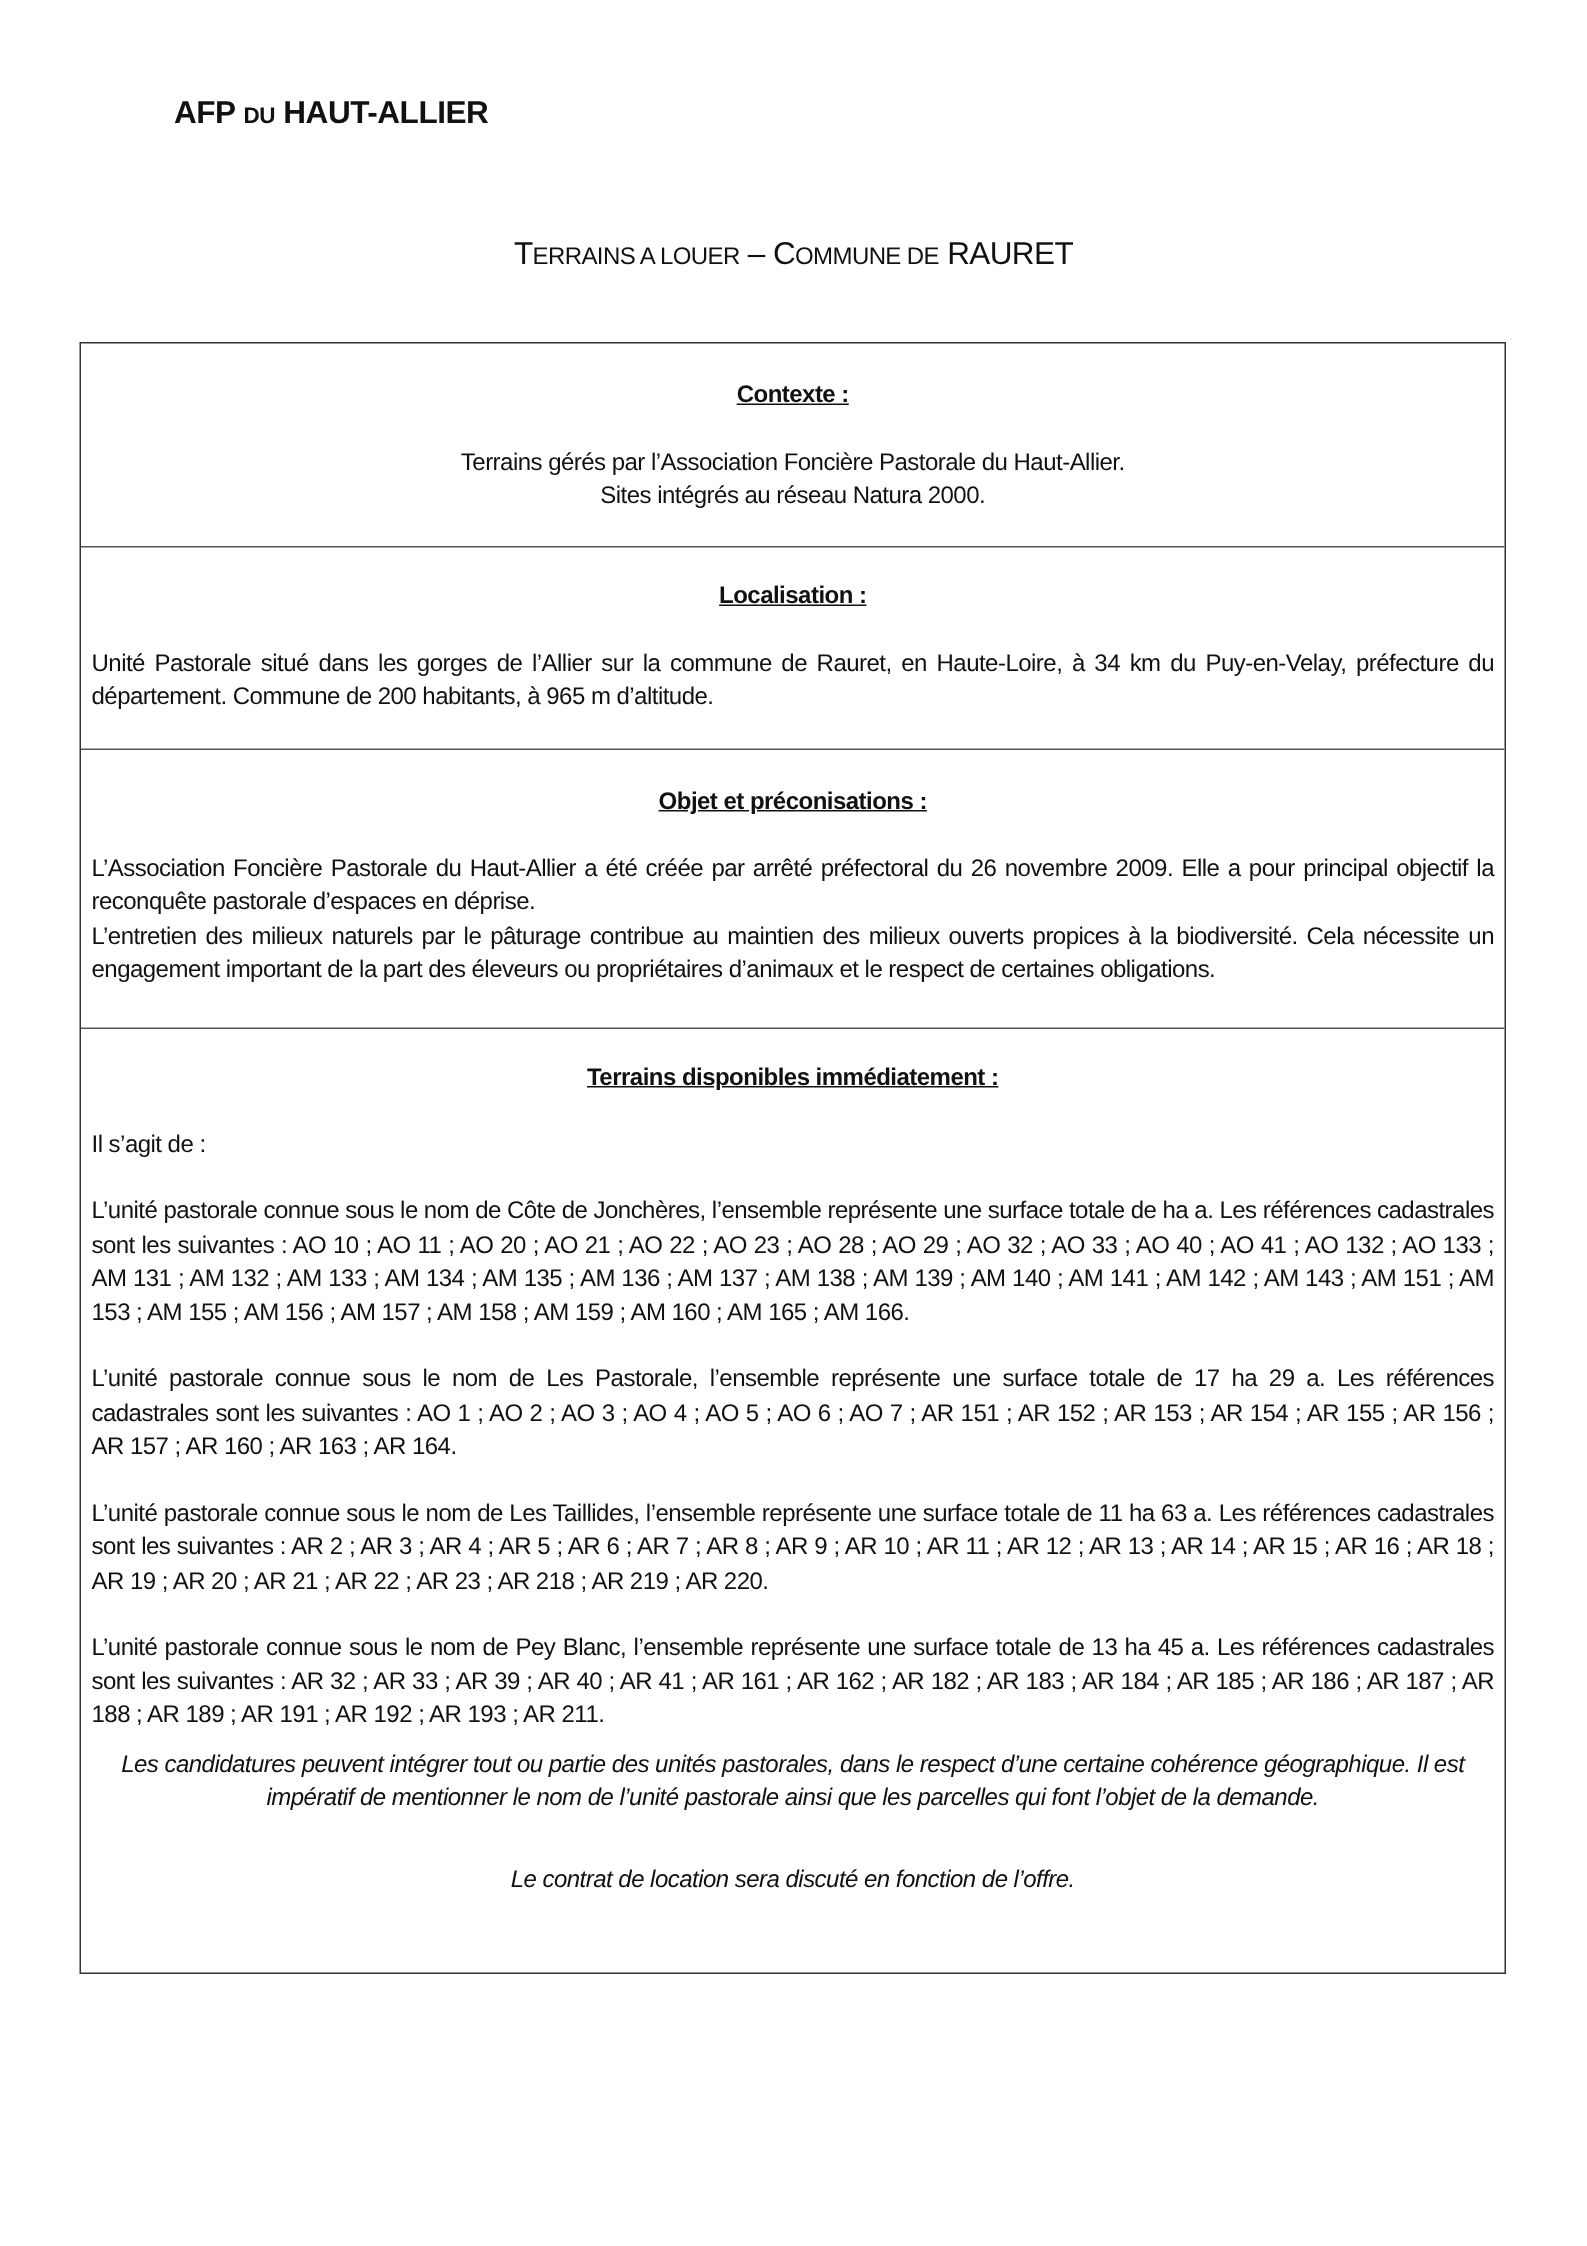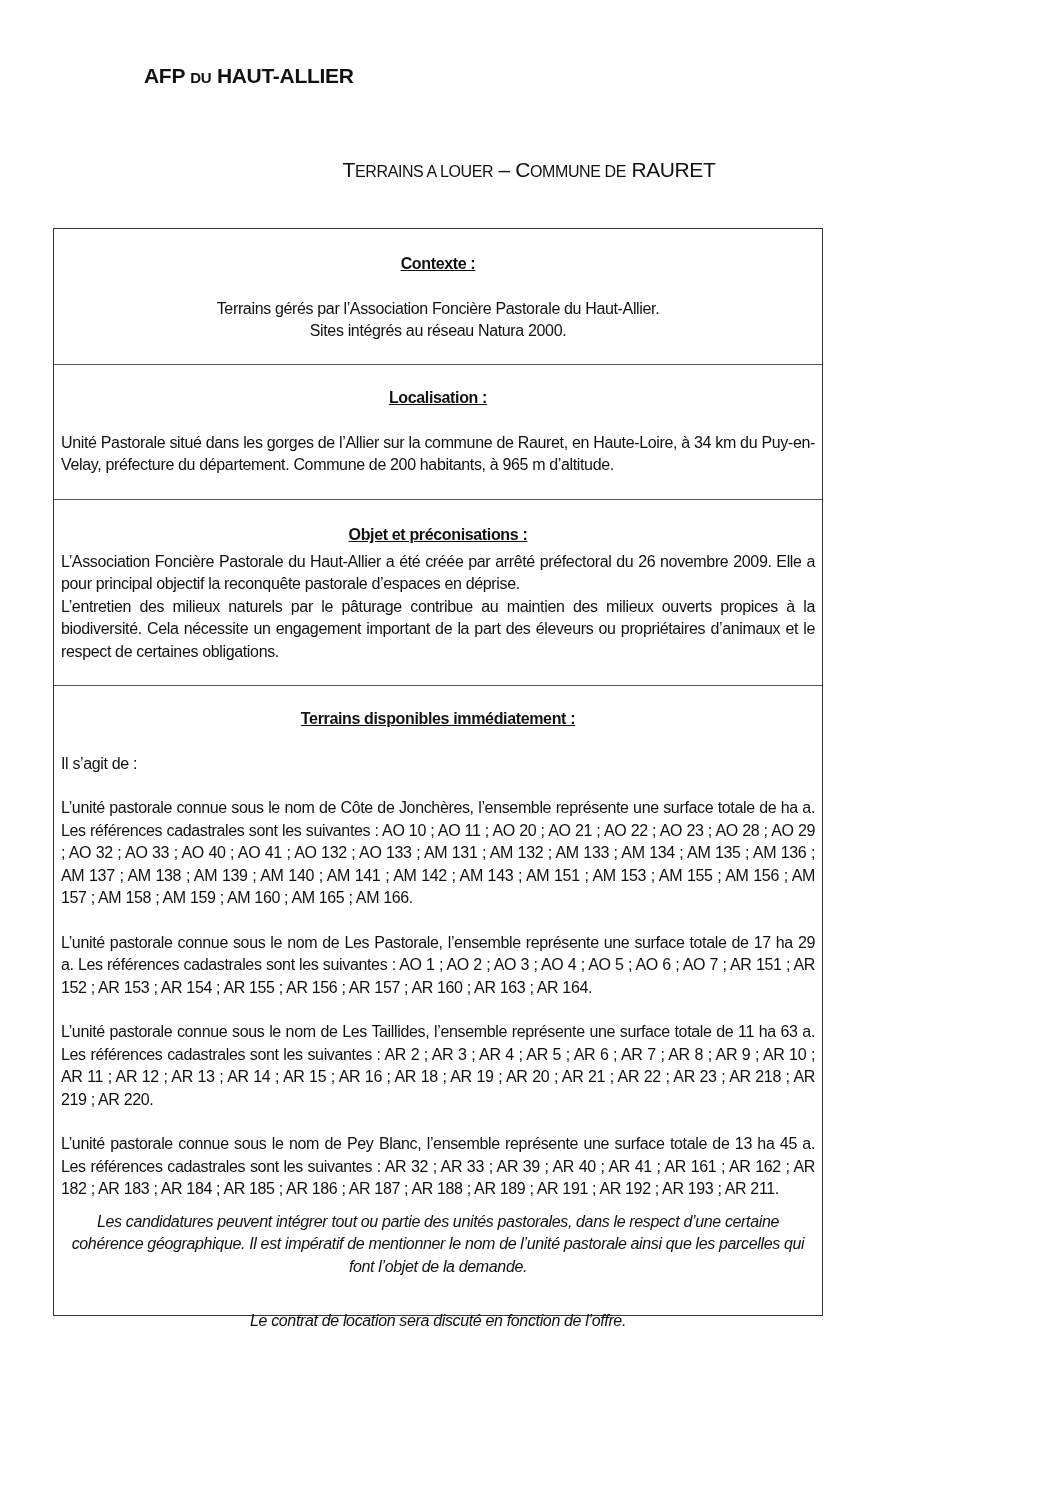--- a/index.html
+++ b/index.html
@@ -1,34 +1,34 @@
 <!DOCTYPE html>
 <html><head>
 <meta charset="utf-8">
 <style>
   html, body { margin: 0; padding: 0; background: #ffffff; }
   body { width: 1058px; height: 1497px; position: relative; color: #111; font-family: "Liberation Sans", sans-serif; overflow: hidden; }
-  .org { position: absolute; left: 144px; top: 64px; font-family: "Liberation Sans", sans-serif; font-weight: bold; font-size: 21px; letter-spacing: -0.3px; }
+  .org { position: absolute; left: 116px; top: 64px; font-family: "Liberation Sans", sans-serif; font-weight: bold; font-size: 21px; letter-spacing: -0.3px; }
   .org .sc { font-size: 15px; }
   .title { position: absolute; left: 0; width: 1058px; top: 158px; text-align: center; font-weight: normal; font-size: 21px; letter-spacing: -0.4px; }
   .title .sc { font-size: 16px; }
-  .frame { position: absolute; left: 53px; top: 228px; width: 770px; border: 1px solid #333; box-sizing: border-box; }
+  .frame { position: absolute; left: 53px; top: 228px; width: 951px; border: 1px solid #333; box-sizing: border-box; }
   .section { border-bottom: 1px solid #555; box-sizing: border-box; padding: 0 7px; font-size: 16px; line-height: 22.5px; letter-spacing: -0.35px; }
   .section:last-child { border-bottom: none; }
   .sec-head { text-align: center; font-weight: bold; text-decoration: underline; }
   .center { text-align: center; }
   .justify { text-align: justify; }
   p { margin: 0; }
   .it { }
   #sec-contexte { height: 136px; padding-top: 24px; }
   #sec-contexte .sec-head { margin-bottom: 22px; }
   #sec-localisation { height: 135px; padding-top: 22px; }
   #sec-localisation .sec-head { margin-bottom: 22px; }
   #sec-objet { height: 186px; padding-top: 24px; }
-  #sec-objet .sec-head { margin-bottom: 4px; }
+  #sec-objet .sec-head { margin-bottom: 22px; }
   #sec-terrains { height: 629px; padding-top: 22px; }
   #sec-terrains .sec-head { margin-bottom: 22px; }
   .unit { margin-top: 22px; }
   .note { margin-top: 10px; text-align: center; font-style: italic; }
   .note2 { margin-top: 32px; text-align: center; font-style: italic; }
 </style>
 </head>
 <body>
 
 <div class="org"><span>AFP </span><span class="sc">DU</span><span> HAUT-ALLIER</span></div>

